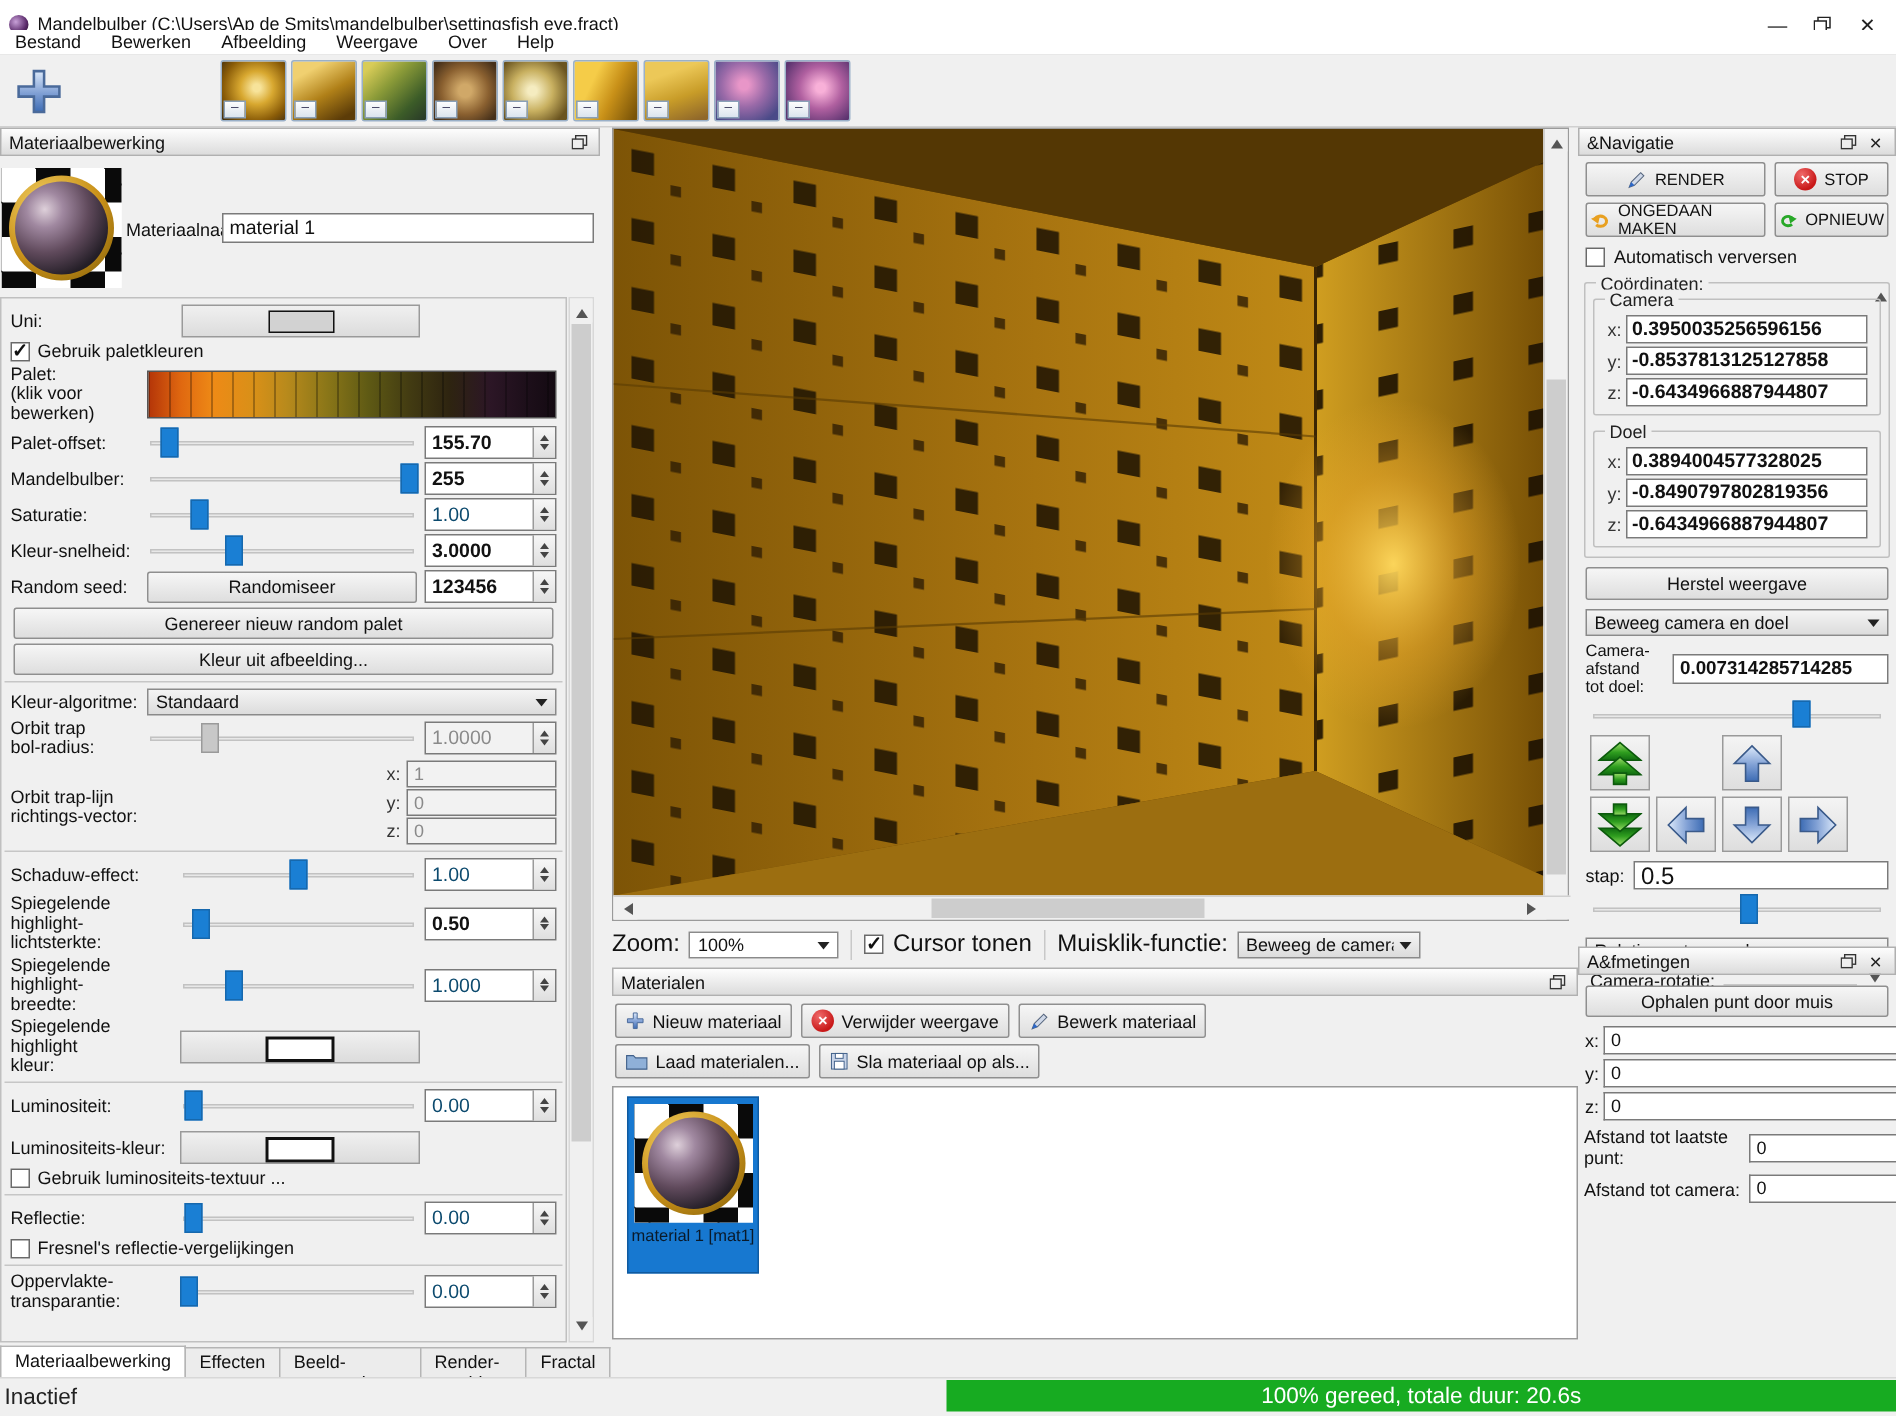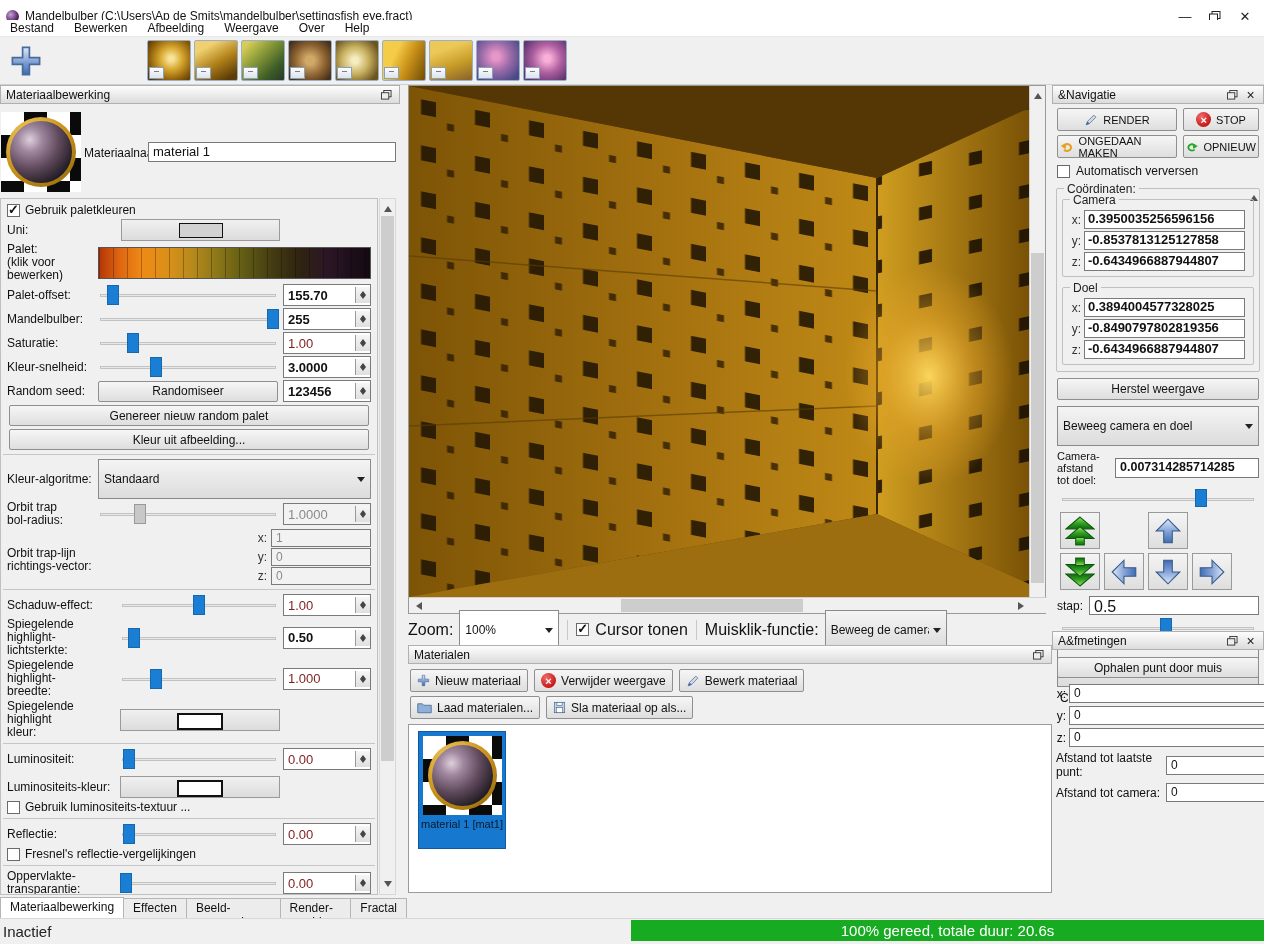--- a/index.html
+++ b/index.html
@@ -9,36 +9,36 @@
   
   .dock-title { height:19px; background:linear-gradient(#fdfdfd,#dcdcdc); border:1px solid #b0b0b0;
     display:flex; align-items:center; padding:0 5px; font-size:12px; }
   .dock-title .sp { flex:1; }
   .dockbtn { width:15px; height:13px; margin-left:3px; display:flex; align-items:center; justify-content:center; }
   .dockbtn.closebtn::after { content:"×"; font-size:14px; line-height:10px; color:#222; }
   .btn { background:linear-gradient(#f6f6f6,#dedede); border:1px solid #8f8f8f; border-radius:2px;
     display:flex; align-items:center; justify-content:center; font-size:12px; gap:5px; padding:0 6px; }
   .inp { background:#fff; border:1px solid #7a7a7a; font-size:13px; padding:1px 4px; height:20px; overflow:hidden; white-space:nowrap; }
   .bold { font-weight:bold; }
-  .dim { color:#7f1d1d; }
+  .dim { color:#0c4a6e; }
   .dis { color:#8a8a8a; background:#f2f2f2; }
-  .spin { width:88px; height:22px; display:flex; border:1px solid #7a7a7a; background:#fff; flex:none;align-items:center; }
+  .spin { width:88px; height:22px; display:flex; border:1px solid #7a7a7a; background:#fff; flex:none; }
   .spin .val { flex:1; font-size:13px; padding:2px 4px; overflow:hidden; white-space:nowrap; }
   .spin .arrows { width:15px; border-left:1px solid #9a9a9a; background:linear-gradient(#f6f6f6,#dfdfdf);
     display:flex; flex-direction:column; align-items:center; justify-content:space-evenly; }
   .spin .arrows::before { content:""; border:3px solid transparent; border-bottom:4px solid #444; margin-top:1px; }
   .spin .arrows::after  { content:""; border:3px solid transparent; border-top:4px solid #444; margin-bottom:1px; }
   .sl { position:relative; height:22px; flex:1; }
   .sl .track { position:absolute; left:2px; right:2px; top:10px; height:3px; background:#e8e8e8; border:1px solid #c2c2c2; }
   .sl .handle { position:absolute; top:1px; width:12px; height:20px; background:#1a7fd4; border:1px solid #1668ad; }
   .sl.gray .handle { background:#c8c8c8; border-color:#9a9a9a; }
   .cb { width:13px; height:13px; border:1px solid #6a6a6a; background:#fff; position:relative; flex:none; }
   .cb.checked::after { content:"✓"; position:absolute; left:0; top:-3px; font-size:13px; font-weight:bold; color:#111; }
   .combo { display:flex; align-items:center; background:linear-gradient(#f4f4f4,#dcdcdc);
-    border:1px solid #8a8a8a; height:40px; padding:0 5px; font-size:12px; }
+    border:1px solid #8a8a8a; height:18px; padding:0 5px; font-size:12px; }
   .combo .cv { flex:1; overflow:hidden; white-space:nowrap; }
   .combo::after { content:""; border:4px solid transparent; border-top:5px solid #222; margin:5px 0 0 4px; }
   .combo.white { background:#fff; }
   .colorbtn { background:linear-gradient(#f0f0f0,#dcdcdc); border:1px solid #9a9a9a; height:22px; position:relative; flex:1; }
   .colorbtn::after { content:""; position:absolute; left:50%; top:3px; transform:translateX(-50%);
     width:42px; height:13px; background:#fff; border:2px solid #111; }
   .colorbtn.gray::after { background:#d2d2d2; border-width:1px; }
   .hr { border-top:1px solid #c6c6c6; margin:4px 2px; }
   .grp { border:1px solid #c0c0c0; border-radius:2px; position:relative; }
   .grp > .legend { position:absolute; top:-7px; left:7px; background:#f0f0f0; padding:0 3px; font-size:12px; color:#222; }
@@ -242,28 +242,28 @@
   <div id="preview" class="checker">
     <div class="ballrim">
         <div class="ball"></div>
       </div>
   </div>
   <div id="nmlabel">Materiaalnaam:</div>
   <div id="nminput" class="inp">material 1</div>
 
   <div id="leftscroll">
     <div class="row">
-      <div class="cb checked"></div>
-      <span>Gebruik paletkleuren</span>
-    </div>
-    <div class="row">
       <div class="lbl">Uni:</div>
       <div style="width:18px"></div>
       <div class="colorbtn gray" style="max-width:168px"></div>
       <div style="width:86px"></div>
+    </div>
+    <div class="row">
+      <div class="cb checked"></div>
+      <span>Gebruik paletkleuren</span>
     </div>
     <div class="row">
       <div class="lbl">
         <div>Palet:</div>
         <div>(klik voor bewerken)</div>
       </div>
       <div id="palette"></div>
     </div>
     <div class="row">
       <div class="lbl">Palet-offset:</div>

